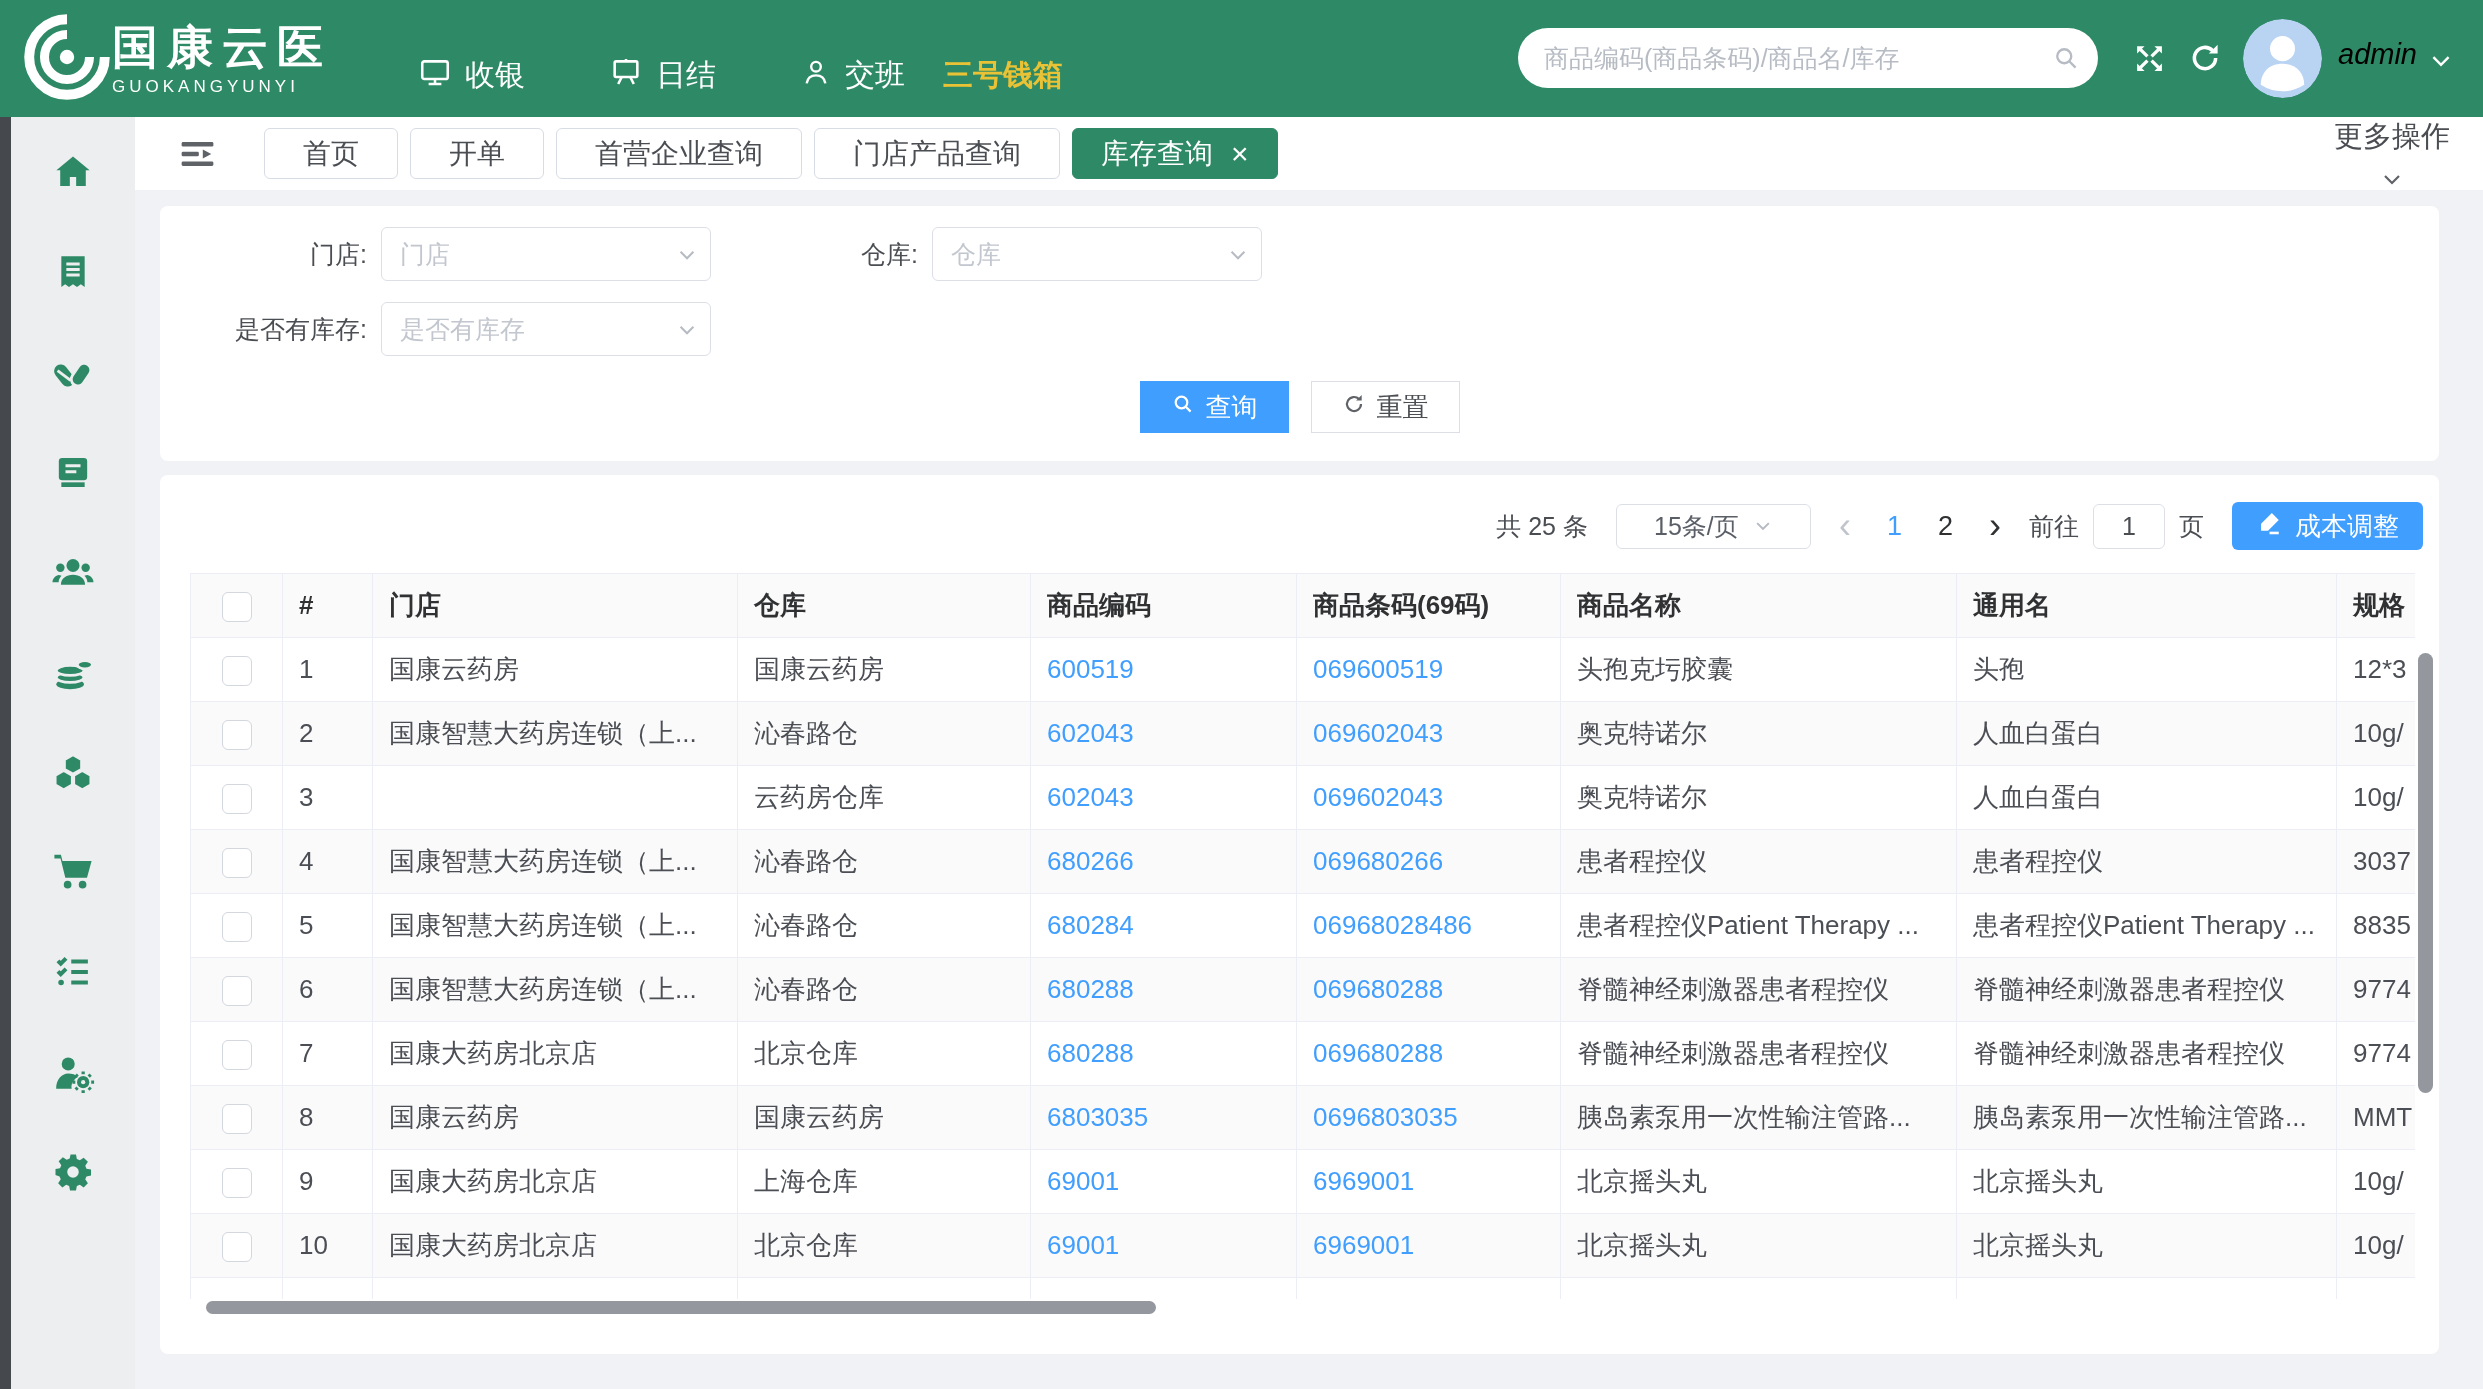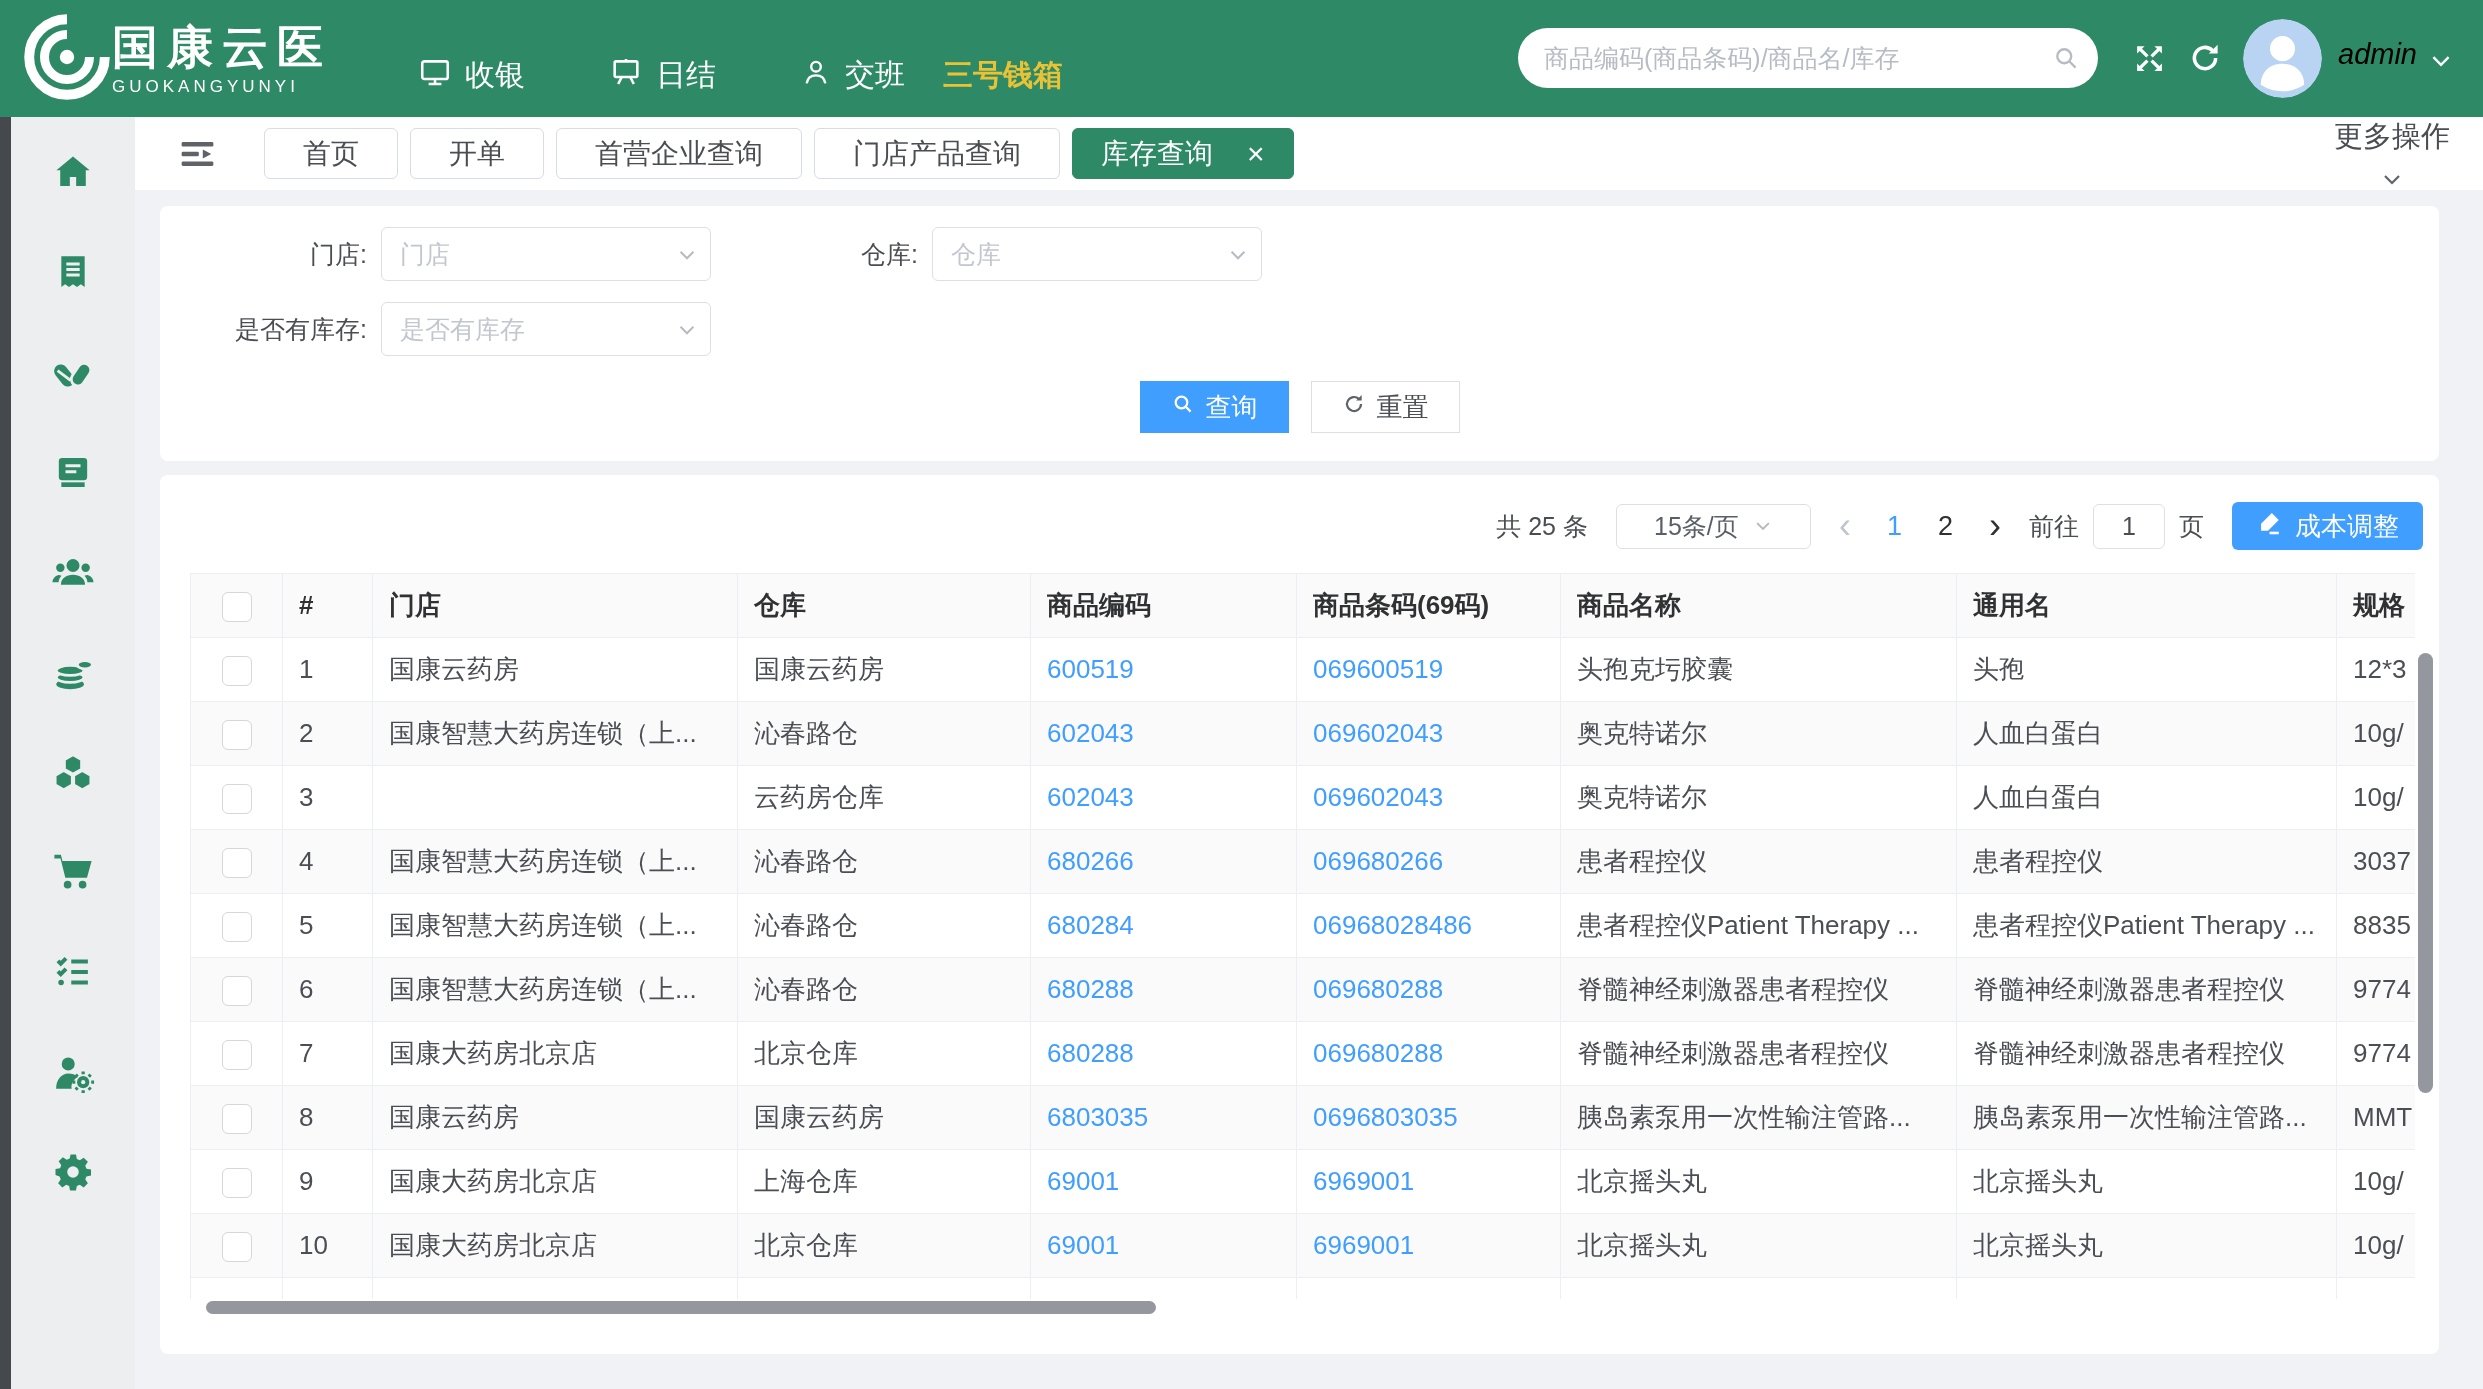--- a/index.html
+++ b/index.html
@@ -19,21 +19,21 @@
   .search-glyph{position:absolute;right:18px;top:16px;}
   .hicon{position:absolute;cursor:pointer;}
   .avatar{position:absolute;left:2243px;top:19px;width:79px;height:79px;border-radius:50%;overflow:hidden;cursor:pointer;}
   .admin-name{position:absolute;left:2338px;top:38px;color:#000000;font-size:29px;cursor:pointer;font-style:italic;}
   
   .tabbar{position:absolute;left:135px;top:117px;width:2348px;height:73px;background:#fff;display:flex;align-items:center;}
   .collapse-btn{margin-left:44px;cursor:pointer;display:flex;align-items:center;}
   .tabs{display:flex;align-items:center;gap:12px;margin-left:48px;}
   .tab{height:51px;line-height:49px;box-sizing:border-box;border:1px solid #d8dce5;border-radius:6px;background:#fff;
        color:#4a4d52;font-size:28px;padding:0 38px;cursor:pointer;white-space:nowrap;}
-  .tab.active{background:#2e8a66;border-color:#2e8a66;color:#fff;display:flex;align-items:center;gap:34px;padding:0 28px;}
+  .tab.active{background:#2e8a66;border-color:#2e8a66;color:#fff;display:flex;align-items:center;gap:18px;padding:0 28px;}
   .tab-close{font-size:30px;line-height:1;cursor:pointer;}
   .more-actions{position:absolute;right:33px;display:flex;align-items:center;gap:10px;color:#4a4d52;font-size:29px;cursor:pointer;flex-direction:column;}
   
   .dark-edge{position:absolute;left:0;top:117px;width:11px;height:1272px;background:#45494e;}
   .sidebar{position:absolute;left:11px;top:117px;width:124px;height:1272px;background:#edeef0;box-sizing:border-box;padding-top:7px;}
   .side-item{height:100px;display:flex;align-items:center;justify-content:center;cursor:pointer;}
   
   .filter-panel{position:absolute;left:160px;top:206px;width:2279px;height:255px;background:#fff;border-radius:8px;box-sizing:border-box;padding-top:21px;}
   .f-row{display:flex;height:54px;align-items:center;margin-bottom:21px;}
   .field{width:551px;display:flex;align-items:center;}

